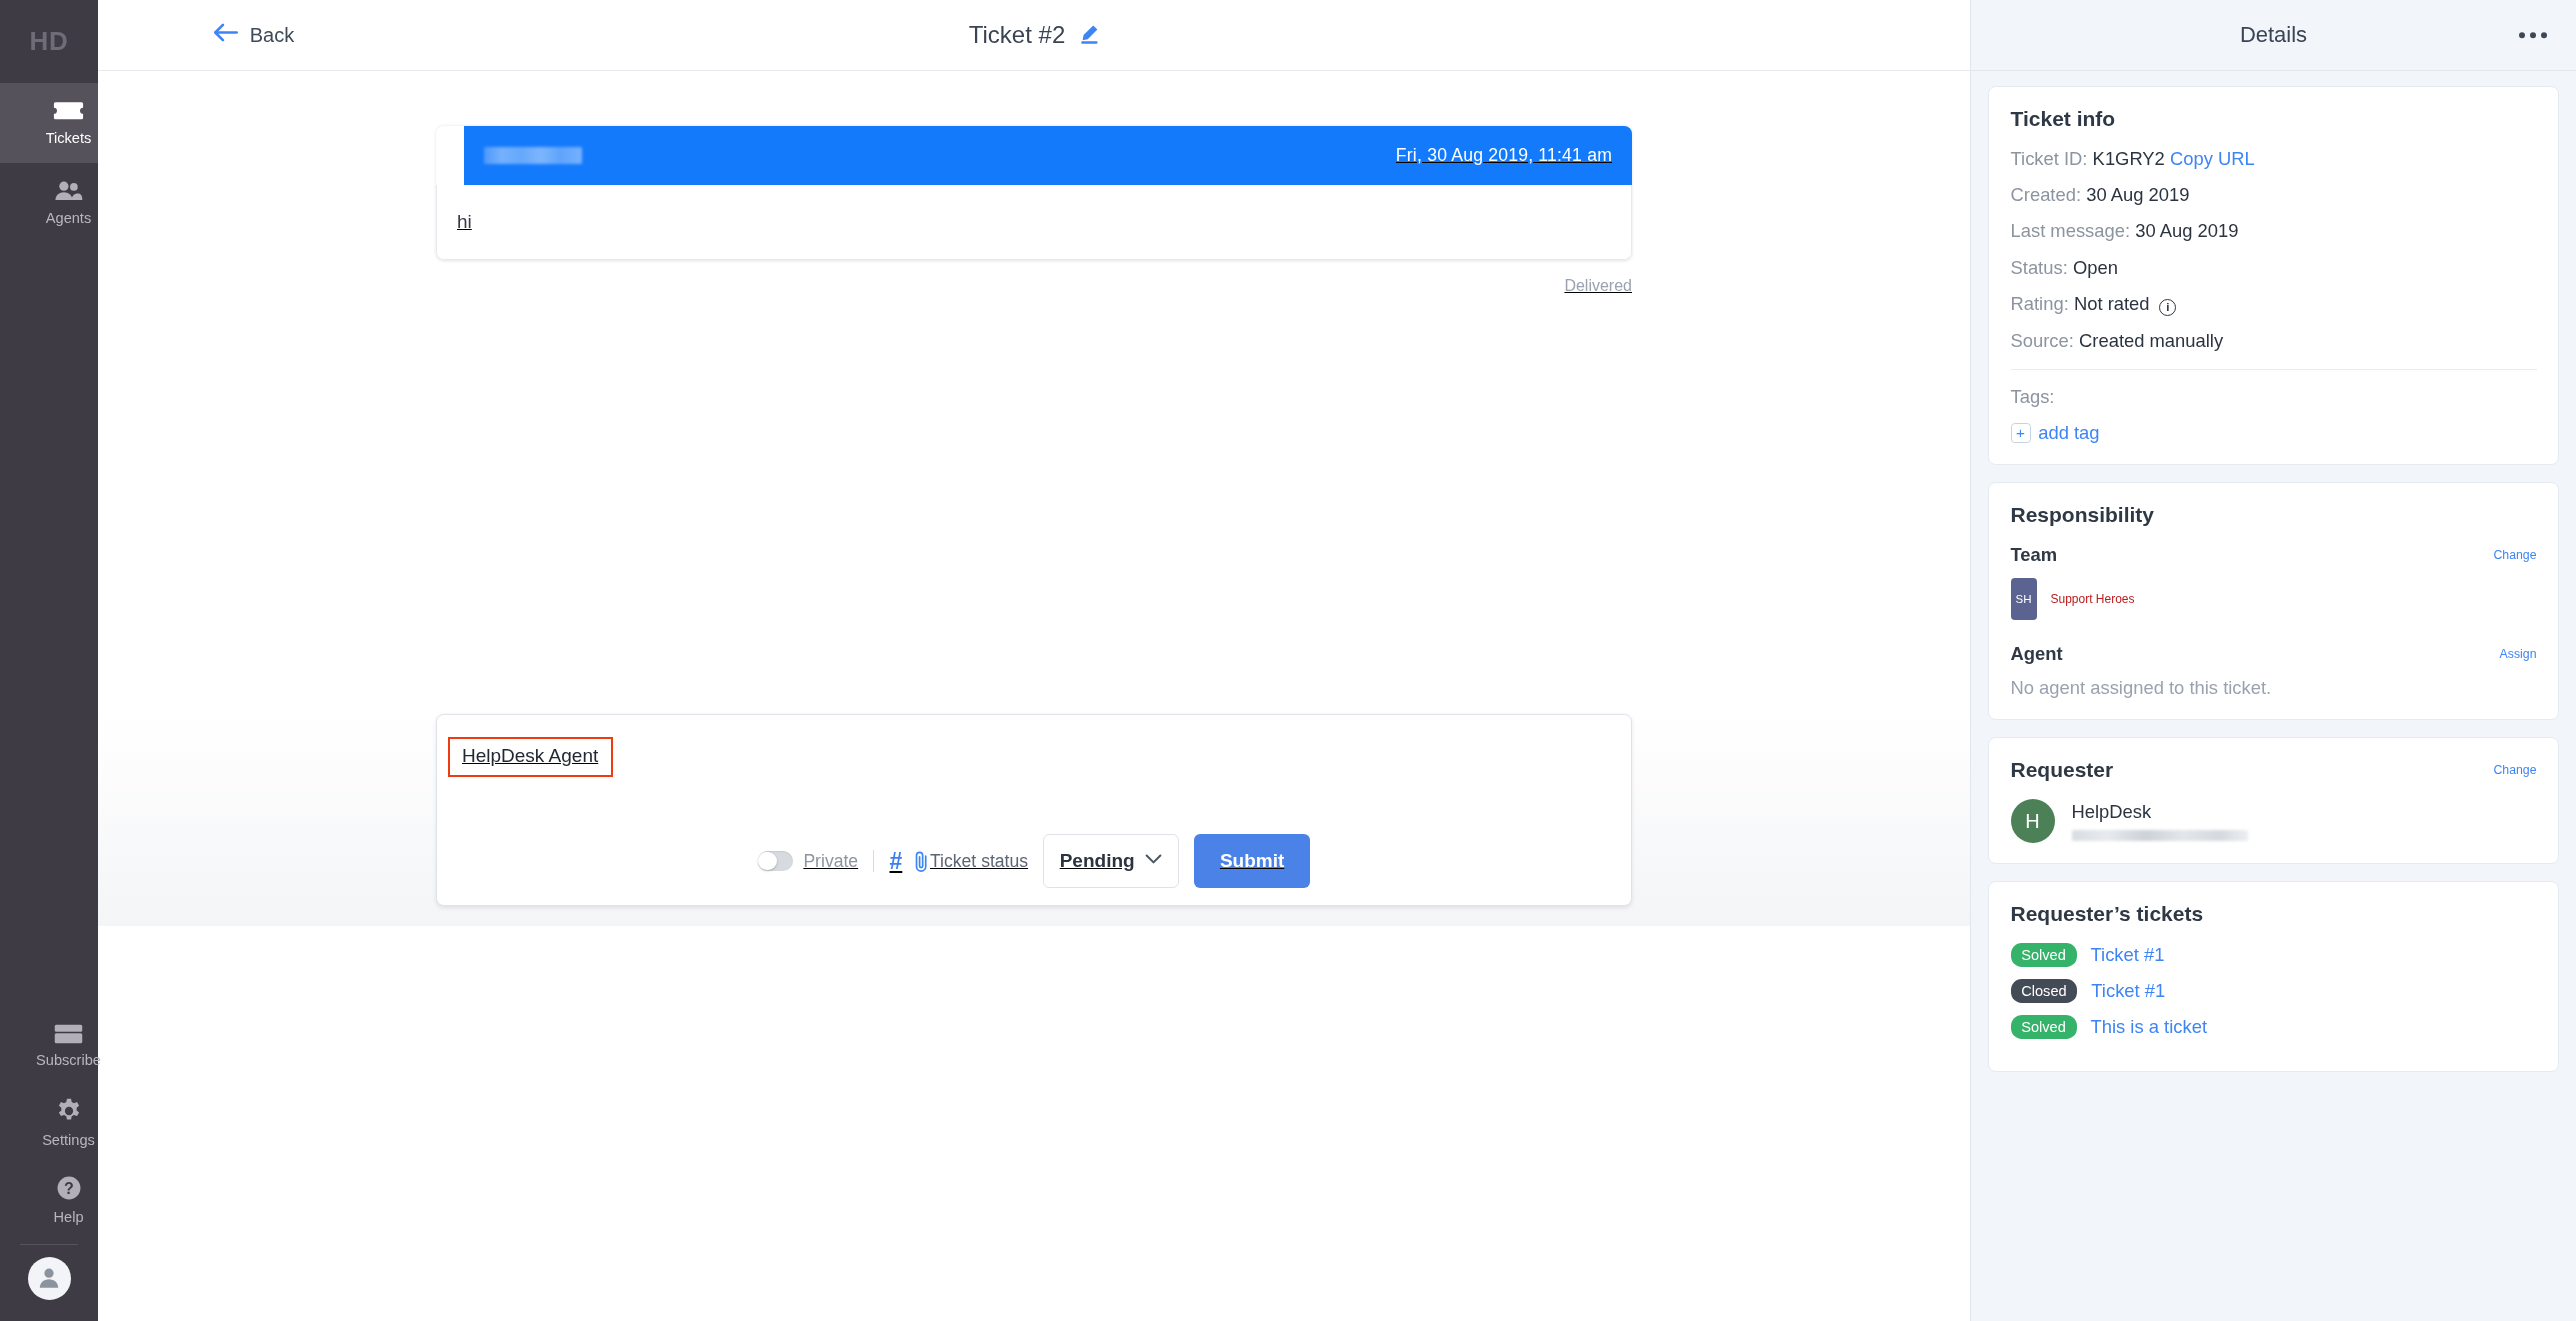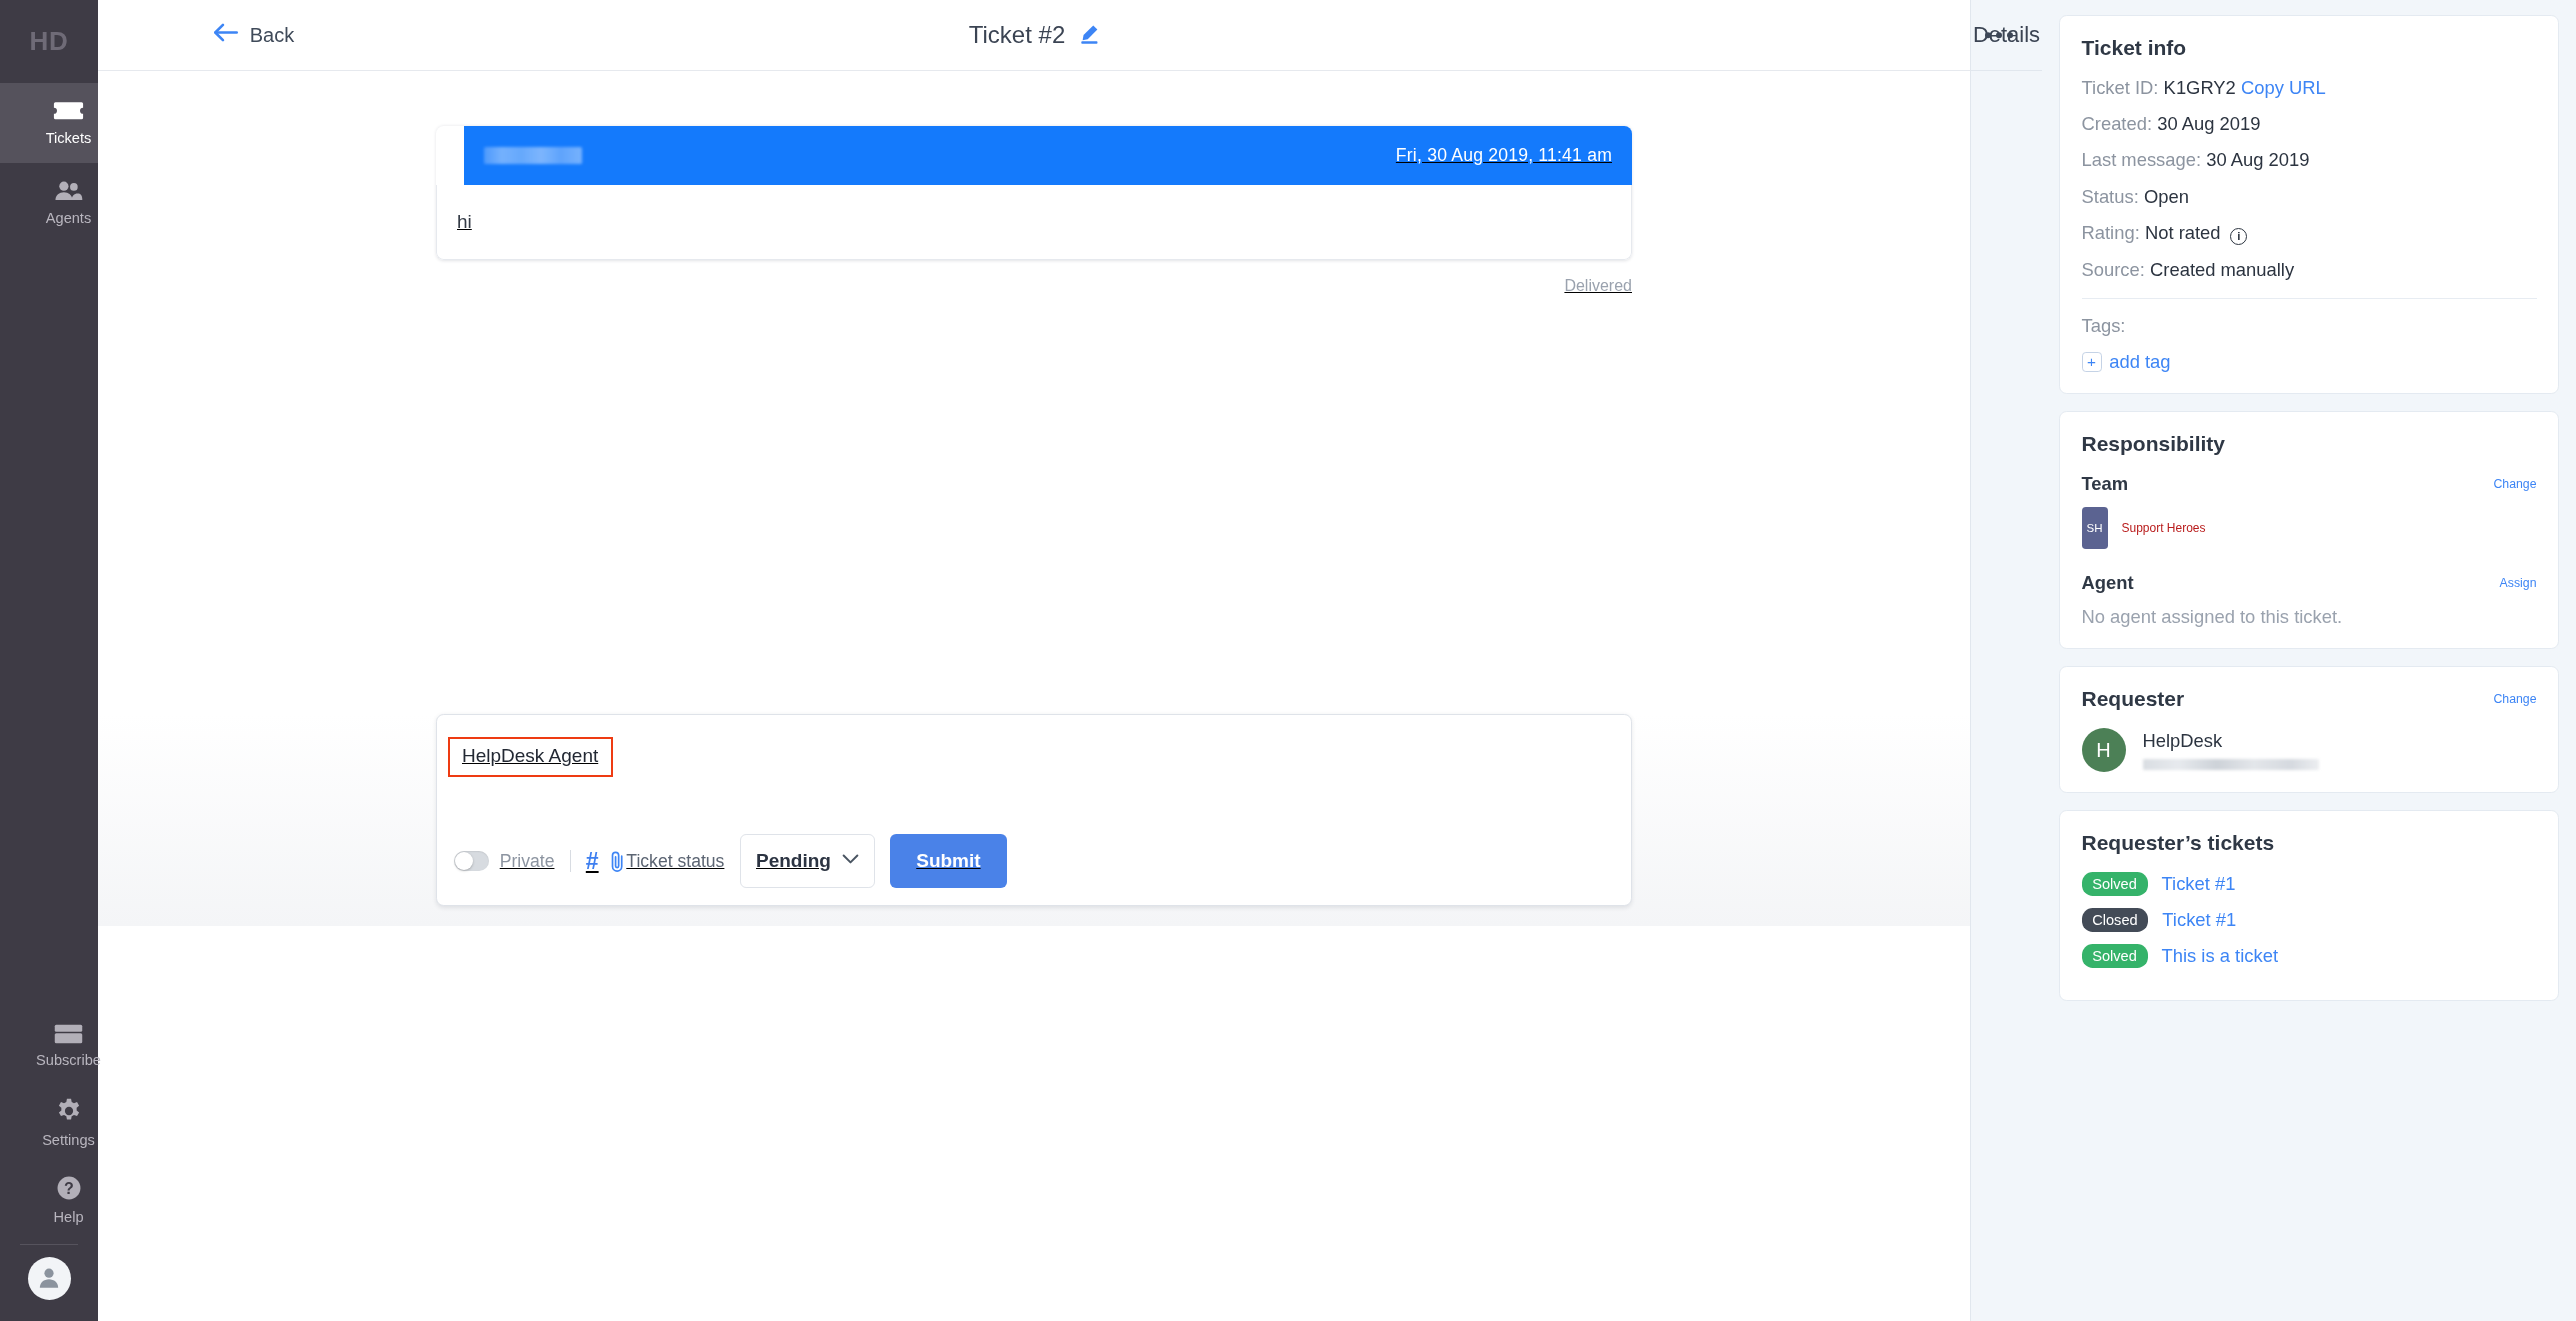--- a/index.html
+++ b/index.html
@@ -110,21 +110,21 @@
   .composer-text {
     flex: 1 1 auto; padding: 21.5px 10.7px 7.7px 10.7px;
     display: flex; align-items: flex-start;
   }
   .agent-chip {
     display: inline-block; border: 2.3px solid #ee3b12;
     padding: 7.7px 12.3px; font-size: 19px; color: #222833;
     background: #ffffff; line-height: 1.1;
   }
   .composer-bar {
-    display: flex; align-items: center; justify-content: flex-start;
+    display: flex; align-items: center; justify-content: center;
     padding: 7.7px 17px 17px 17px;
   }
   .composer-left { display: flex; align-items: center; gap: 10.7px; }
   .toggle {
     width: 35px; height: 20px; border-radius: 10px; background: #d7dbe0;
     position: relative; cursor: pointer; flex: 0 0 auto;
     box-shadow: inset 0 0.8px 1.5px rgba(0,0,0,.10);
   }
   .toggle .knob {
     position: absolute; left: 0.8px; top: 0.8px;
@@ -146,21 +146,21 @@
   .submit-btn {
     height: 54px; padding: 0 26px; border: none; border-radius: 6.1px;
     background: #4a82e8; color: #ffffff; font-size: 19px; font-weight: bold;
     cursor: pointer; font-family: "Liberation Sans", sans-serif;
   }
 
   
   .details {
     width: 606px; flex: 0 0 606px; height: 1322px;
     background: #f2f6fa; border-left: 0.8px solid #e1e7ee;
-    display: flex; overflow: hidden;
+    display: flex; flex-direction: column; overflow: hidden;
   }
   .details-head {
     height: 71px; flex: 0 0 71px; position: relative;
     display: flex; align-items: center; justify-content: center;
     border-bottom: 0.8px solid #e1e7ee;
   }
   .details-title { font-size: 22px; color: #3b4453; }
   .dots-btn {
     position: absolute; right: 21.5px; top: 50%; transform: translateY(-50%);
     display: flex; gap: 4.6px; cursor: pointer; padding: 7.7px;

